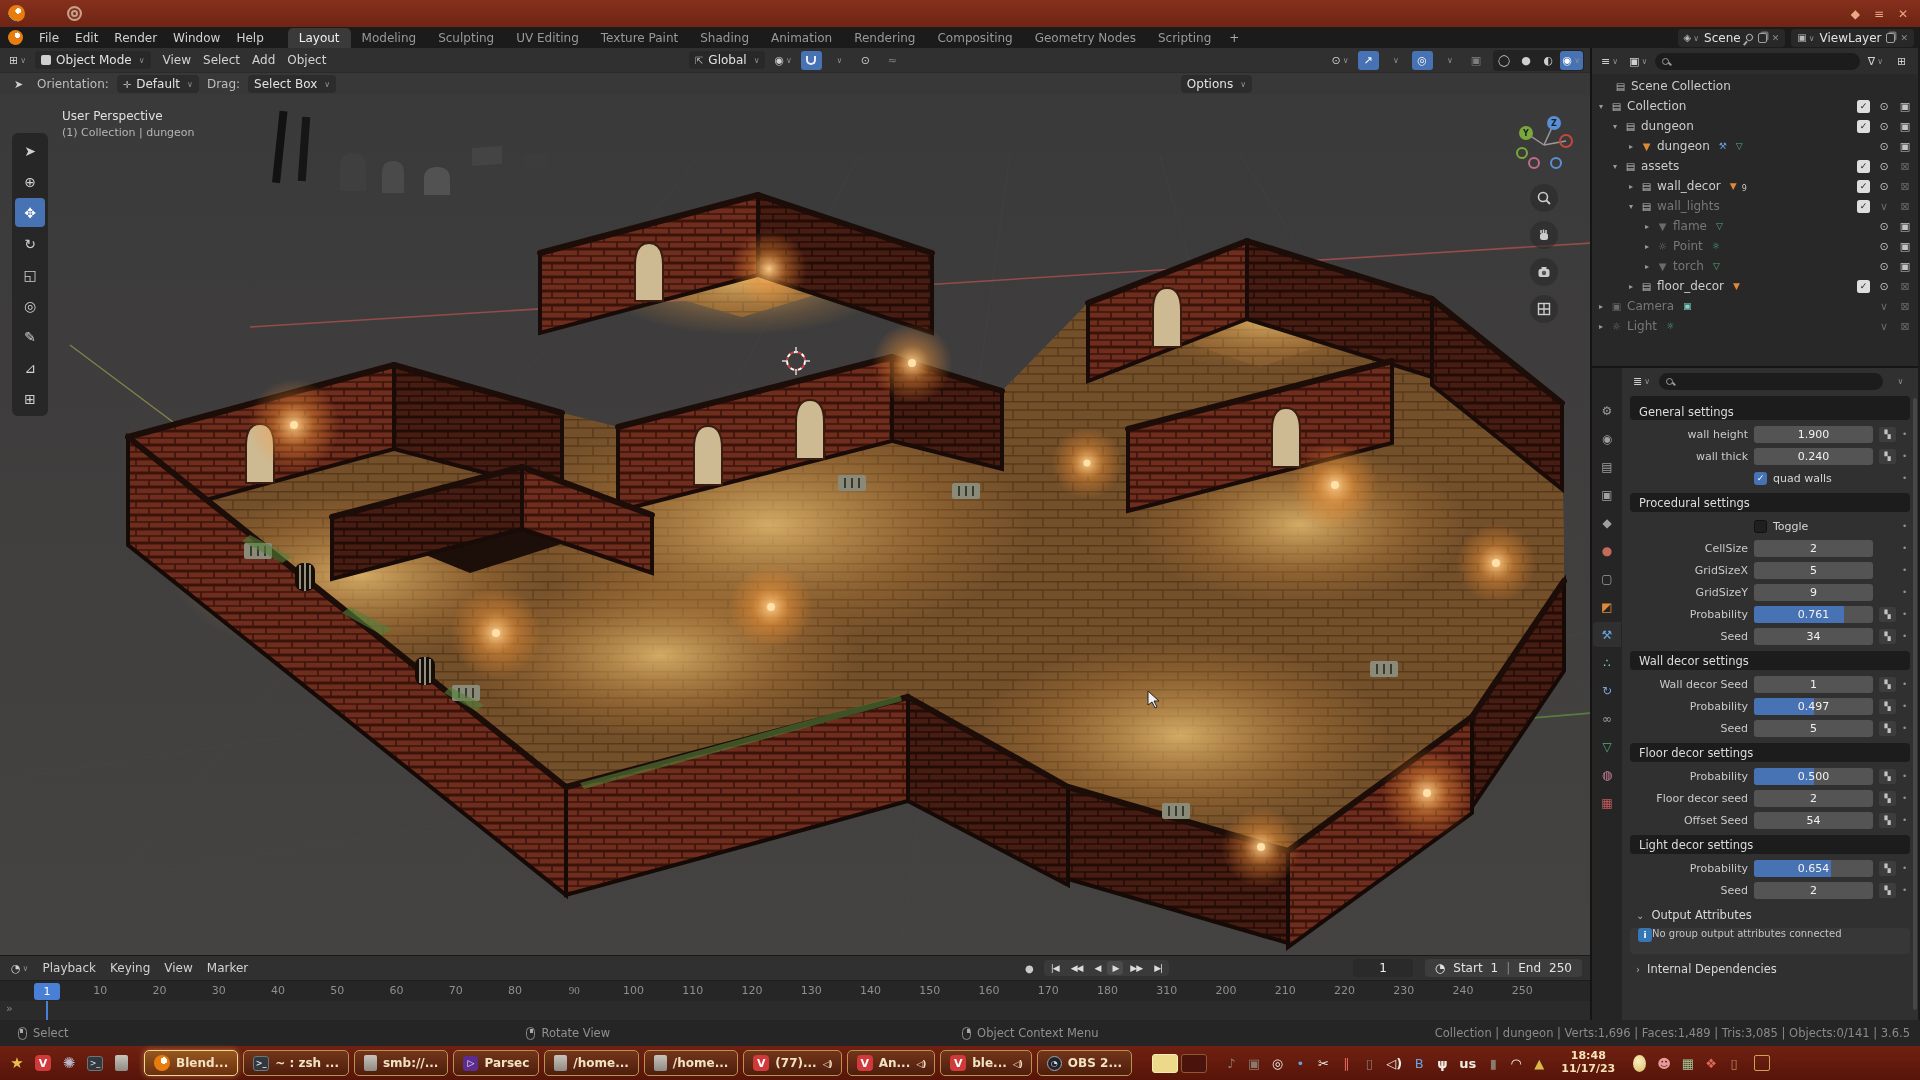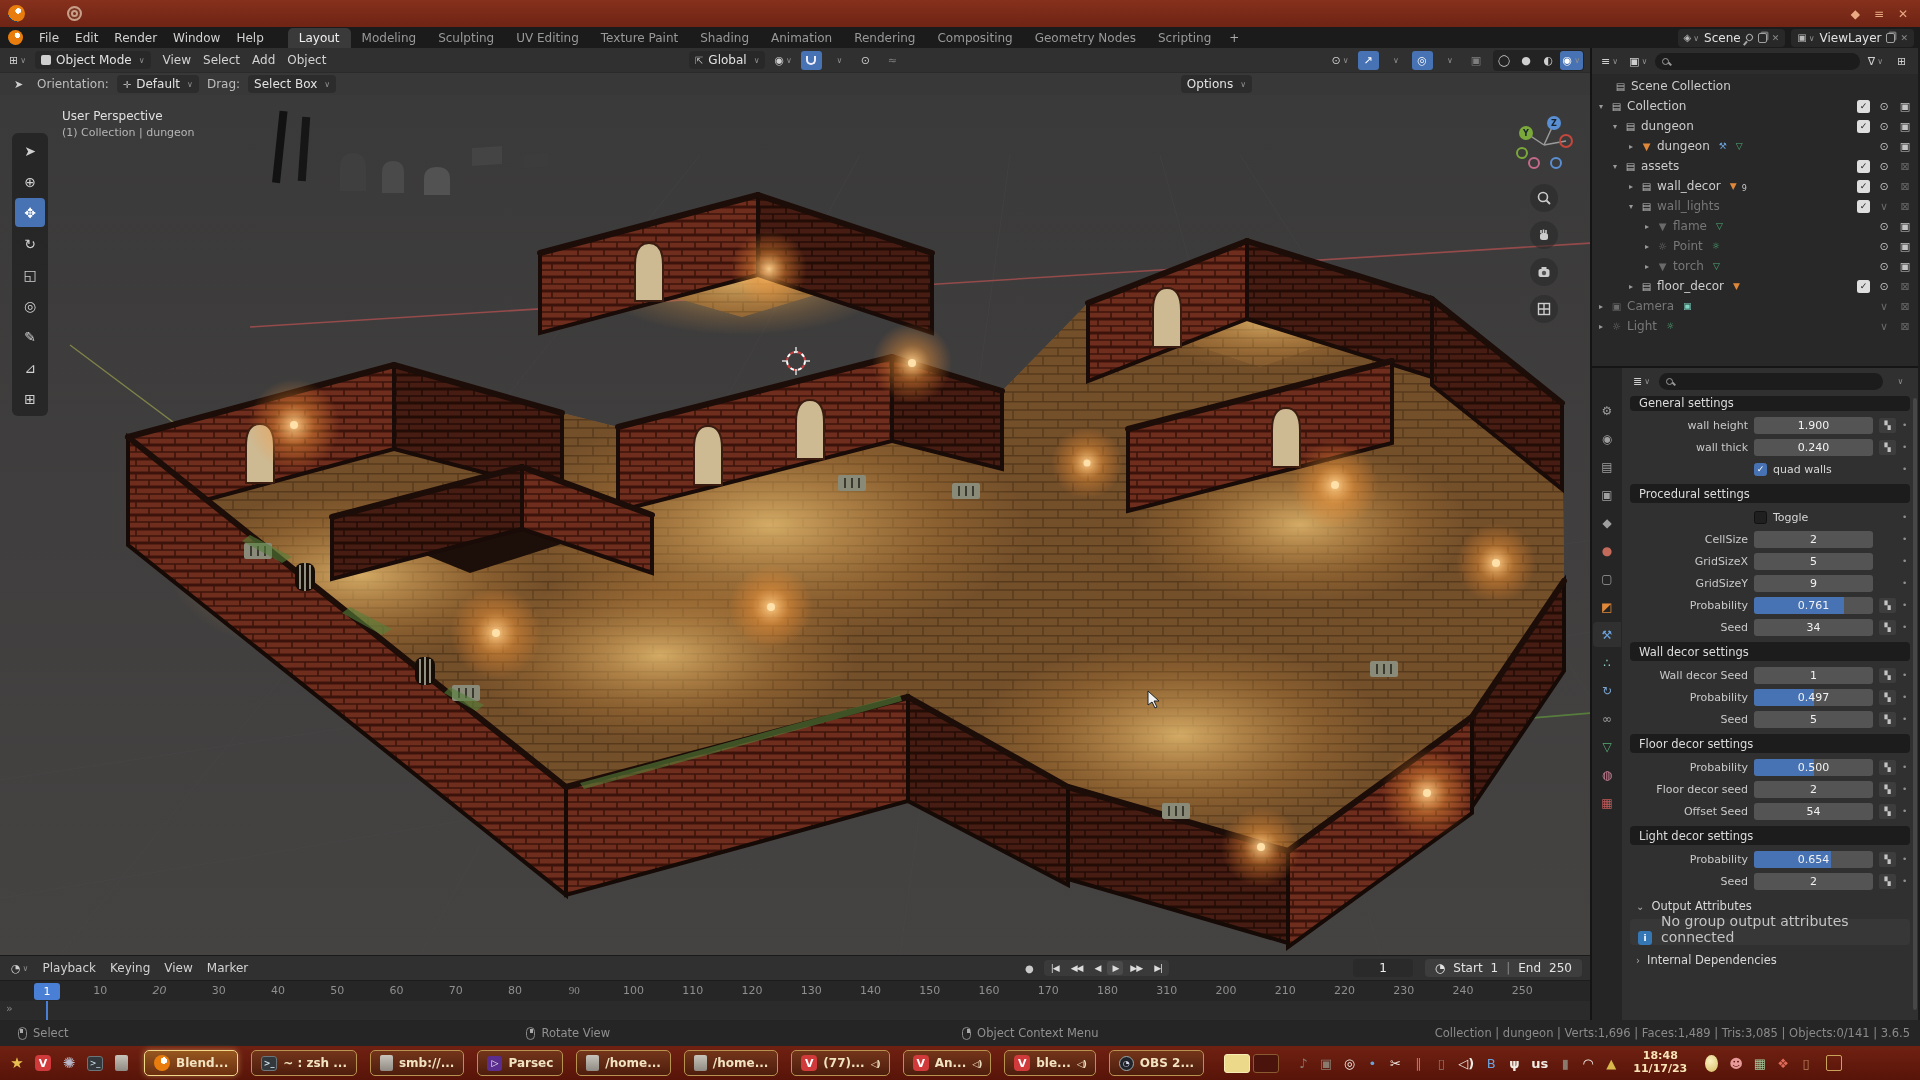--- a/index.html
+++ b/index.html
@@ -132,42 +132,42 @@
   .ptab.c-blue .pg { color:#6ba2dd; } .ptab.c-blue2 .pg { color:#7aa5d2; }
   .ptab.c-teal .pg { color:#8fd4c8; } .ptab.c-green .pg { color:#55b078; }
   .ptab.c-pink .pg { color:#d4849c; } .ptab.c-red2 .pg { color:#c45a5a; }
   .pcontent { flex:1; background:#303030; display:flex; flex-direction:column; min-height:0; position:relative; }
   .pcontent::after { content:""; position:absolute; right:1px; top:30px; bottom:10px; width:4px; background:#474747; border-radius:2px; }
   .phead { height:26px; display:flex; align-items:center; gap:6px; padding:0 8px; }
   .pbody { flex:1; overflow:hidden; padding:0 4px; }
   .prow { margin:2px 4px; }
   .psec { background:#1c1c1c; border-radius:4px; height:19px; display:flex; align-items:center;
           padding:0 9px; color:#dcdcdc; font-size:11.5px; margin:5px 0 4px 0; }
-  .psec.cut { height:15px; align-items:flex-end; padding-bottom:1px; overflow:hidden; margin-top:0; }
+  .psec.cut { height:24px; align-items:flex-end; padding-bottom:1px; overflow:hidden; margin-top:0; }
   .pfield { display:flex; align-items:center; height:20px; gap:6px; }
   .plab { flex:0 0 118px; text-align:right; color:#c9c9c9; font-size:11px; white-space:nowrap; }
   .pval { flex:1; height:17px; background:#545454; border-radius:3px; position:relative; overflow:hidden; }
   .pfill { position:absolute; left:0; top:0; bottom:0; background:#4772b3; }
   .pvtext { position:absolute; inset:0; display:flex; align-items:center; justify-content:center;
             color:#f2f2f2; font-size:11px; }
   .panim { width:17px; height:15px; background:#3d3d3d; border-radius:2px; visibility:hidden;
            color:#c4c4c4; font-size:8px; display:flex; align-items:center; justify-content:center; }
   .panim.on { visibility:visible; }
   .panim.on::after { content:"▚"; }
   .pdot { width:8px; color:#8f8f8f; font-size:9px; }
   .pdot::after { content:"•"; }
   .pcheck { display:flex; align-items:center; height:20px; gap:6px; padding-left:124px; }
   .pcb { width:13px; height:13px; border-radius:2.5px; background:#1f1f1f; border:1px solid #111; }
   .pcb.on { background:#4772b3; border-color:#4772b3; display:flex; align-items:center; justify-content:center; }
   .pcb.on::after { content:"✓"; color:#fff; font-size:9px; }
   .pcklab { color:#d6d6d6; font-size:11px; flex:1; }
   .pcol { display:flex; align-items:center; gap:7px; height:22px; color:#d8d8d8; font-size:11.5px; padding-left:6px; margin-top:4px; }
   .pcolarr { color:#aaa; font-size:10px; }
-  .pinfo { display:flex; align-items:flex-end; gap:9px; height:26px; background:#373737; border-radius:4px;
-           padding:0 8px; color:#c4c4c4; font-size:14px; }
+  .pinfo { display:flex; align-items:flex-start; gap:0; height:26px; background:#373737; border-radius:4px;
+           padding:0 8px; color:#c4c4c4; font-size:10px; }
   .pii { width:14px; height:14px; background:#3577b5; border-radius:3px; color:#fff; font-size:9px; font-weight:bold;
          display:flex; align-items:center; justify-content:center; flex:0 0 auto; }
   .pii::after { content:"i"; }
 
   
   .statusbar { flex:0 0 26px; background:#252525; display:flex; align-items:center; color:#909090; font-size:11.5px; }
   .hint { display:flex; align-items:center; gap:6px; }
   .mouseico { width:9px; height:13px; border:1.2px solid #8a8a8a; border-radius:4.5px; position:relative; }
   .mouseico::after { content:""; position:absolute; width:3px; height:4px; background:#aaa; top:1px; }
   .mouseL::after { left:0.5px; } .mouseM::after { left:2.5px; } .mouseR::after { right:0.5px; }
@@ -675,21 +675,21 @@
             <span class="d">|</span>
             <span>End</span>
             <span>250</span>
           </div>
         </div>
         <div class="ruler">
           <div class="playhead" style="left: 2.95%;">1</div>
 
   <span class="tick" style="left: 6.31%;">10</span>
 
-  <span class="tick" style="left: 10.03%; font-style: italic;">20</span>
+  <span class="tick" style="left: 10.03%;">20</span>
 
   <span class="tick" style="left: 13.76%;">30</span>
 
   <span class="tick" style="left: 17.49%;">40</span>
 
   <span class="tick" style="left: 21.21%;">50</span>
 
   <span class="tick" style="left: 24.94%;">60</span>
 
   <span class="tick" style="left: 28.66%;">70</span>
@@ -1317,21 +1317,21 @@
         </span>
 
   <span class="launch">
           <span class="i-term"></span>
         </span>
 
   <span class="launch">
           <span class="i-drive"></span>
         </span>
 </div>
-    <div style="display:flex;gap:13px;margin-left:6px">
+    <div style="display:flex;gap:5px;margin-left:6px">
   <div class="task active">
     <span class="i-blender"></span>
     <span>Blend...</span>
 
   </div>
 
   <div class="task">
     <span class="i-term"></span>
     <span>~ : zsh ...</span>
 

